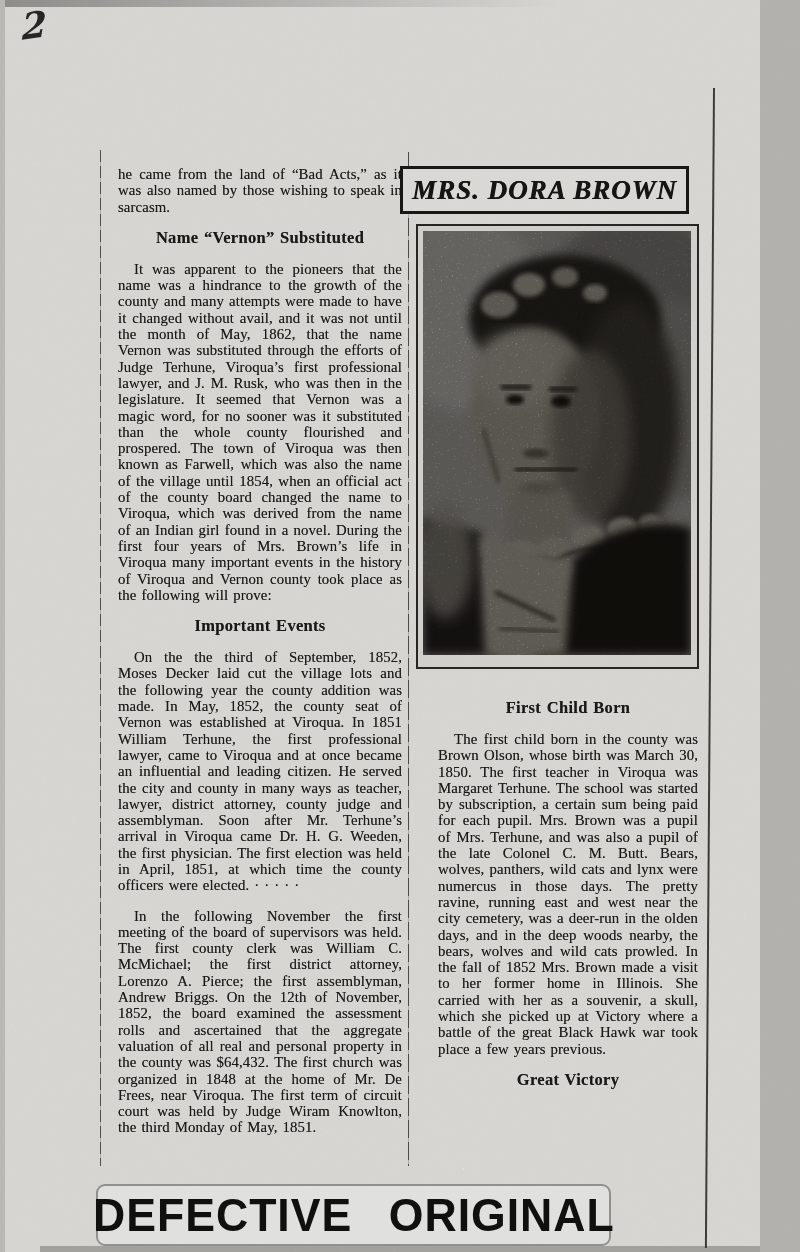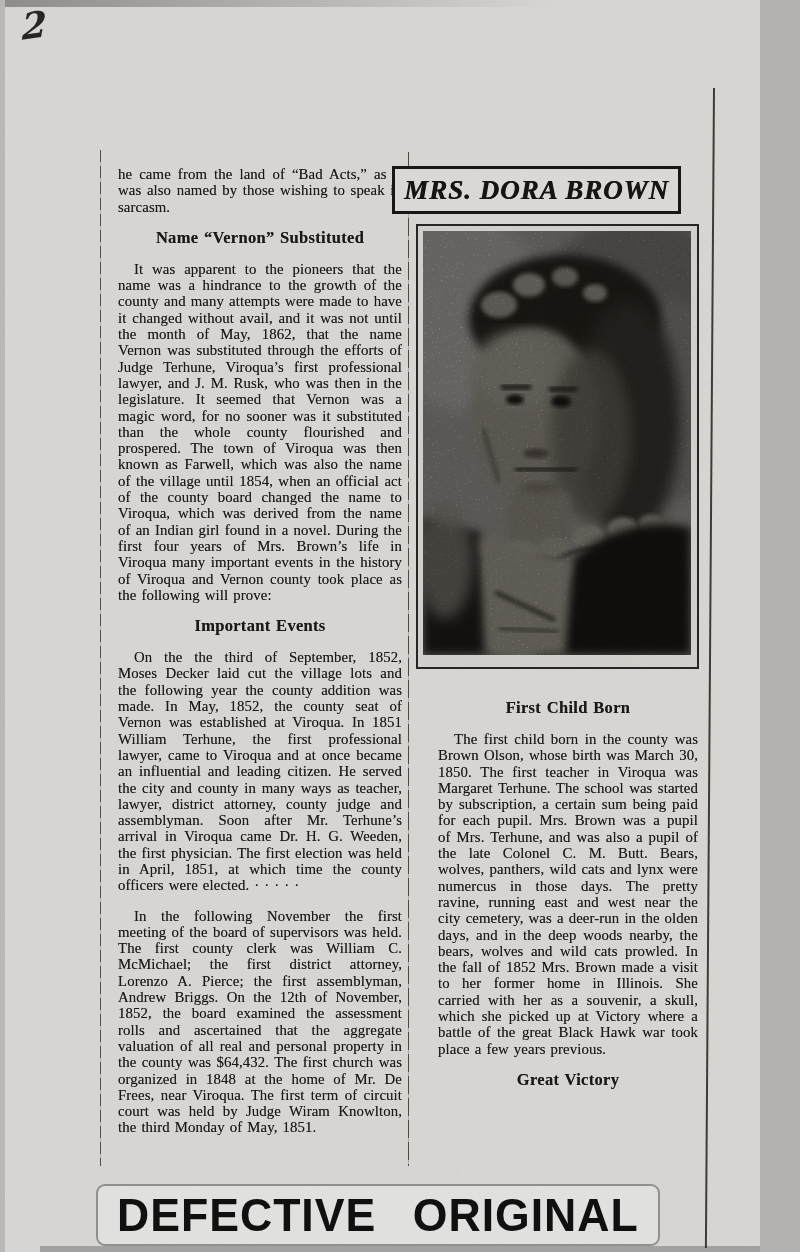--- a/index.html
+++ b/index.html
@@ -24,32 +24,32 @@
   .col{position:absolute;text-align:justify;font-size:14.8px;line-height:16.3px;
     letter-spacing:.1px;word-spacing:1.2px;color:#1d1c1a;
     text-shadow:0 0 .5px rgba(25,24,22,.55);}
   .col-left{left:104px;top:152px;width:312px;}
   .col-right{left:424px;top:690px;width:288px;}
   .col p{margin:14px;text-indent:16px;}
   .col p.noindent{text-indent:0;}
   .col h3{margin:9px 0 3px;font-size:16.5px;line-height:18px;font-weight:700;
     text-align:center;letter-spacing:.3px;}
   
-  .headline-box{position:absolute;left:392px;top:166px;width:289px;height:48px;
+  .headline-box{position:absolute;left:400px;top:166px;width:289px;height:48px;
     border:3px solid #1b1a18;background:#f3f2ee;box-sizing:border-box;
     display:flex;align-items:center;justify-content:center;}
   .headline-box span{font:italic 700 27px "Liberation Serif",serif;letter-spacing:1px;
     color:#191816;text-shadow:.5px 0 0 #191816;}
   
   .photo-frame{position:absolute;left:416px;top:224px;width:283px;height:445px;
     border:2px solid #2c2b28;background:#eae8e3;box-sizing:border-box;
     padding:5px 6px 12px 5px;}
   .photo-frame svg{display:block;width:100%;height:100%;}
   
-  .stamp{position:absolute;left:96px;top:1184px;width:564px;height:62px;
+  .stamp{position:absolute;left:96px;top:1184px;width:515px;height:62px;
     background:#fbfbf9;border:2px solid #a3a29e;border-radius:9px;box-sizing:border-box;
     display:flex;align-items:center;justify-content:center;}
   .stamp span{font:700 46px "Liberation Sans",sans-serif;letter-spacing:1px;
     word-spacing:24px;color:#131312;transform:scaleX(.97);white-space:nowrap;}
   
   .grain{position:absolute;left:0;top:0;width:800px;height:1252px;pointer-events:none;opacity:.10;}
 </style>
 </head>
 <body>
 

